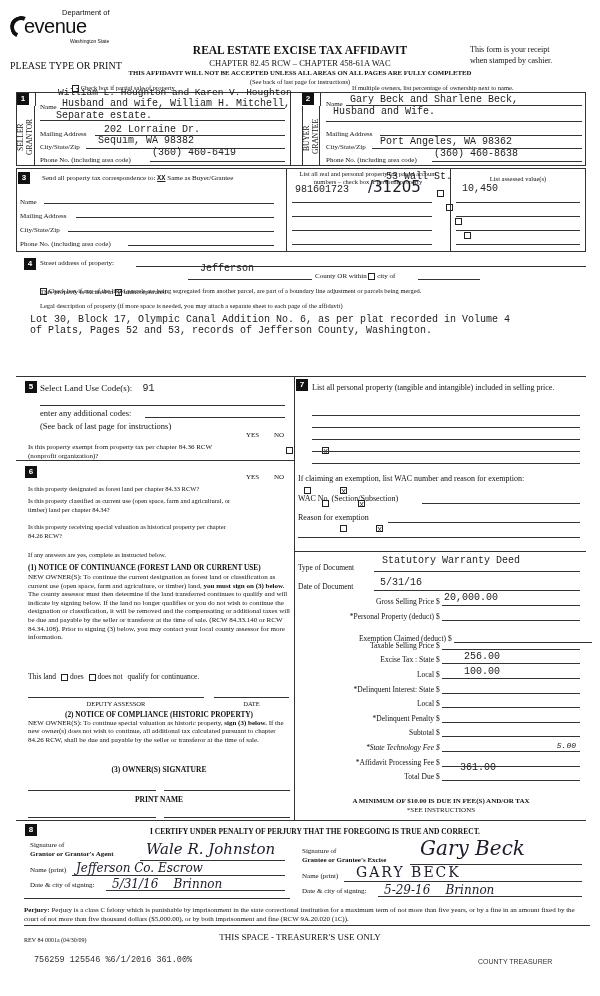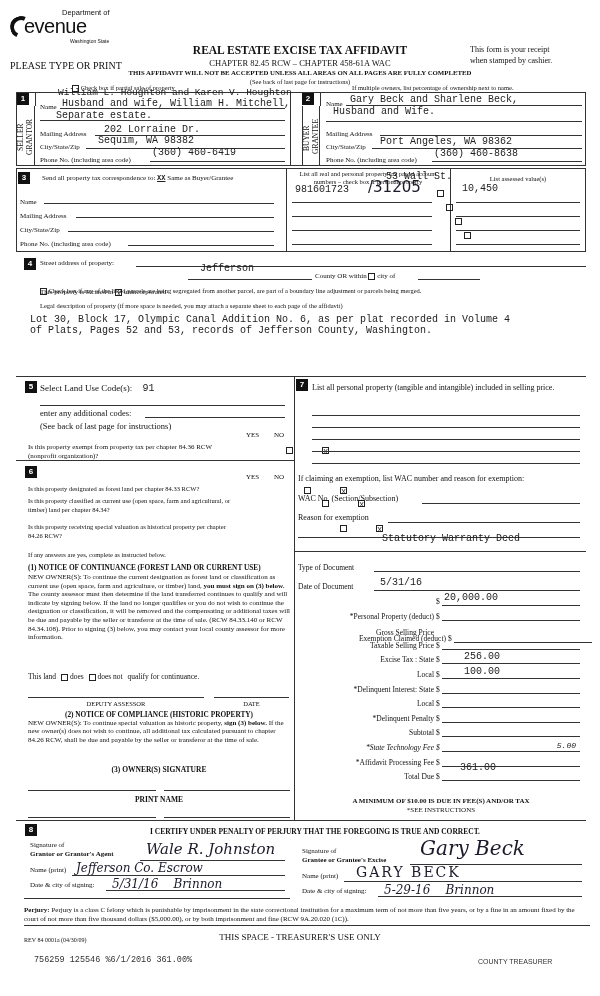--- a/index.html
+++ b/index.html
@@ -240,29 +240,29 @@
 <div class="abs" style="left:298px;top:474px;font-size:8px;white-space:nowrap;">If claiming an exemption, list WAC number and reason for exemption:</div>
 <div class="abs" style="left:298px;top:494px;font-size:8px;">WAC No. (Section/Subsection)</div>
 <div class="field" style="left:422px;top:494px;width:158px;"></div>
 <div class="abs" style="left:298px;top:513px;font-size:8px;">Reason for exemption</div>
 <div class="field" style="left:388px;top:513px;width:192px;"></div>
 <div class="hline" style="left:298px;top:537px;width:282px;"></div>
 <div class="hline" style="left:294px;top:551px;width:292px;"></div>
 
 <div class="abs" style="left:298px;top:563px;font-size:7.5px;">Type of Document</div>
 <div class="field" style="left:374px;top:562px;width:206px;"></div>
-<div class="ffill" style="left:382px;top:533px;">Statutory Warranty Deed</div>
+<div class="ffill" style="left:382px;top:555px;">Statutory Warranty Deed</div>
 <div class="abs" style="left:298px;top:582px;font-size:7.5px;">Date of Document</div>
 <div class="field" style="left:374px;top:581px;width:206px;"></div>
 <div class="ffill" style="left:380px;top:577px;">5/31/16</div>
 
 <div class="abs" style="left:296px;top:595px;width:290px;">
 
 <div style="position: absolute; left: 0px; width: 290px; height: 14px; top: 0px;">
-      <span style="position: absolute; right: 152px; top: 2px; font-size: 7.5px; white-space: nowrap; margin-top: 31px;">Gross Selling Price</span>
+      <span style="position: absolute; right: 152px; top: 2px; font-size: 7.5px; white-space: nowrap;">Gross Selling Price</span>
       <span style="position: absolute; left: 140px; top: 2px; font-size: 7.5px;">$</span>
       <span style="position: absolute; left: 146px; width: 138px; top: 0px; height: 11px; border-bottom: 1px solid rgb(51, 51, 51);">
         <span style="position: absolute; font-family: &quot;Liberation Mono&quot;, monospace; color: rgb(34, 34, 34); white-space: nowrap; left: 2px; top: -3px; font-size: 10px;">20,000.00</span>
       </span>
     </div>
     <div style="position: absolute; left: 0px; width: 290px; height: 14px; top: 14.6px;">
       <span style="position: absolute; right: 152px; top: 2px; font-size: 7.5px; white-space: nowrap;">*Personal Property (deduct)</span>
       <span style="position: absolute; left: 140px; top: 2px; font-size: 7.5px;">$</span>
       <span style="position: absolute; left: 146px; width: 138px; top: 0px; height: 11px; border-bottom: 1px solid rgb(51, 51, 51);">
         <span style="position: absolute; font-family: &quot;Liberation Mono&quot;, monospace; color: rgb(34, 34, 34); white-space: nowrap; left: 22px; top: -2px; font-size: 10px;"></span>

